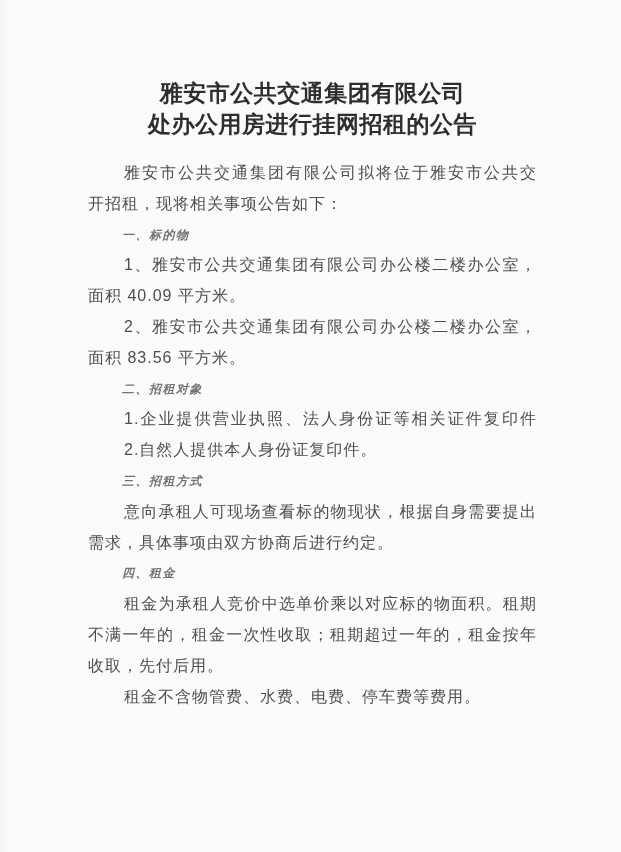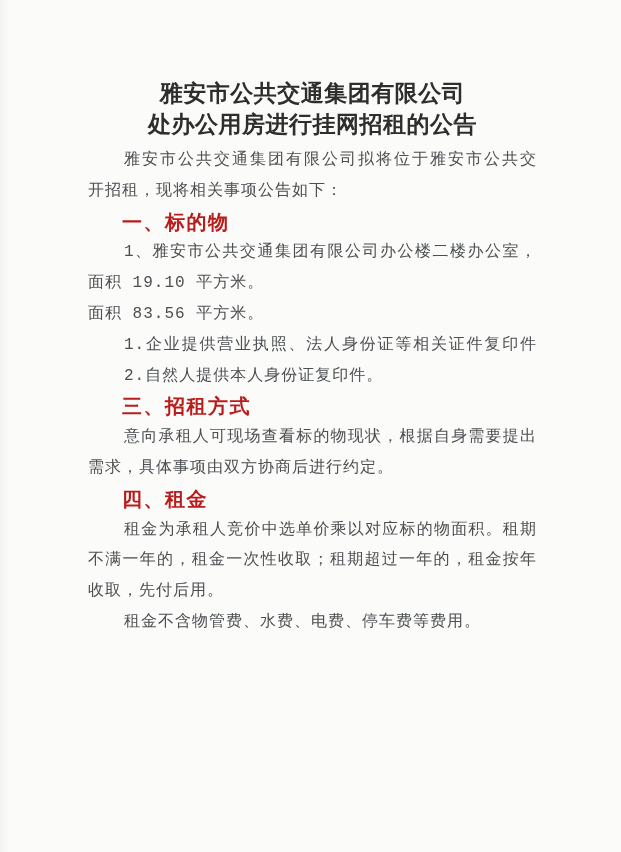--- a/index.html
+++ b/index.html
@@ -19,74 +19,77 @@
     position: absolute;
     left: 0; top: 0; bottom: 0;
     width: 10px;
     background: linear-gradient(to right, rgba(0,0,0,0.03), rgba(0,0,0,0));
     pointer-events: none;
   }
   .content {
     margin-left: 88px;
     width: 449px;
   }
-  .title-block { margin-bottom: 5px; }
+  .title-block { margin-bottom: 18px; }
   .t-line {
     font-family: "Liberation Serif", "DejaVu Serif", serif;
     font-weight: 700;
     font-size: 23px;
     line-height: 31px;
     text-align: center;
     color: #2e2e2e;
     letter-spacing: 0.5px;
     white-space: nowrap;
   }
   .b-line {
-    font-family: Liberation Mono, monospace;
+    font-family: Liberation Sans, sans-serif;
     font-size: 16px;
     line-height: 30.8px;
     color: #4c4f52;
     letter-spacing: 1px;
     white-space: nowrap;
   }
   .indent { text-indent: 36px; }
   .full {
     white-space: normal;
     text-align: justify;
     text-align-last: justify;
   }
   .heading {
     font-family: "Liberation Sans", "DejaVu Sans", sans-serif;
     font-weight: 700;
-    font-size: 20px;
-    color: #b91c1c;
+    font-size: 12px;
+    color: #737373;
     letter-spacing: 1.5px;
     text-indent: 34px;
+    font-style: italic;
   }
   .hang { margin-left: -14px; }
 </style>
 </head>
 <body>
 
 <div class="page">
   <div class="content">
 
     <div class="title-block">
       <div class="t-line">雅安市公共交通集团有限公司</div>
       <div class="t-line">处办公用房进行挂网招租的公告</div>
     </div>
 
     <div class="b-line indent full">雅安市公共交通集团有限公司拟将位于雅安市公共交</div>
     <div class="b-line">开招租，现将相关事项公告如下：</div>
 
     <div class="b-line heading">一、标的物</div>
     <div class="b-line indent full">1、雅安市公共交通集团有限公司办公楼二楼办公室，</div>
-    <div class="b-line">面积 19.10 平方米。</div>
+    <div class="b-line">面积 40.09 平方米。</div>
+    <div class="b-line indent full">2、雅安市公共交通集团有限公司办公楼二楼办公室，</div>
     <div class="b-line">面积 83.56 平方米。</div>
 
+    <div class="b-line heading">二、招租对象</div>
     <div class="b-line indent full">1.企业提供营业执照、法人身份证等相关证件复印件</div>
     <div class="b-line indent">2.自然人提供本人身份证复印件。</div>
 
     <div class="b-line heading">三、招租方式</div>
     <div class="b-line indent full">意向承租人可现场查看标的物现状，根据自身需要提出</div>
     <div class="b-line">需求，具体事项由双方协商后进行约定。</div>
 
     <div class="b-line heading">四、租金</div>
     <div class="b-line indent full">租金为承租人竞价中选单价乘以对应标的物面积。租期</div>
     <div class="b-line full">不满一年的，租金一次性收取；租期超过一年的，租金按年</div>

